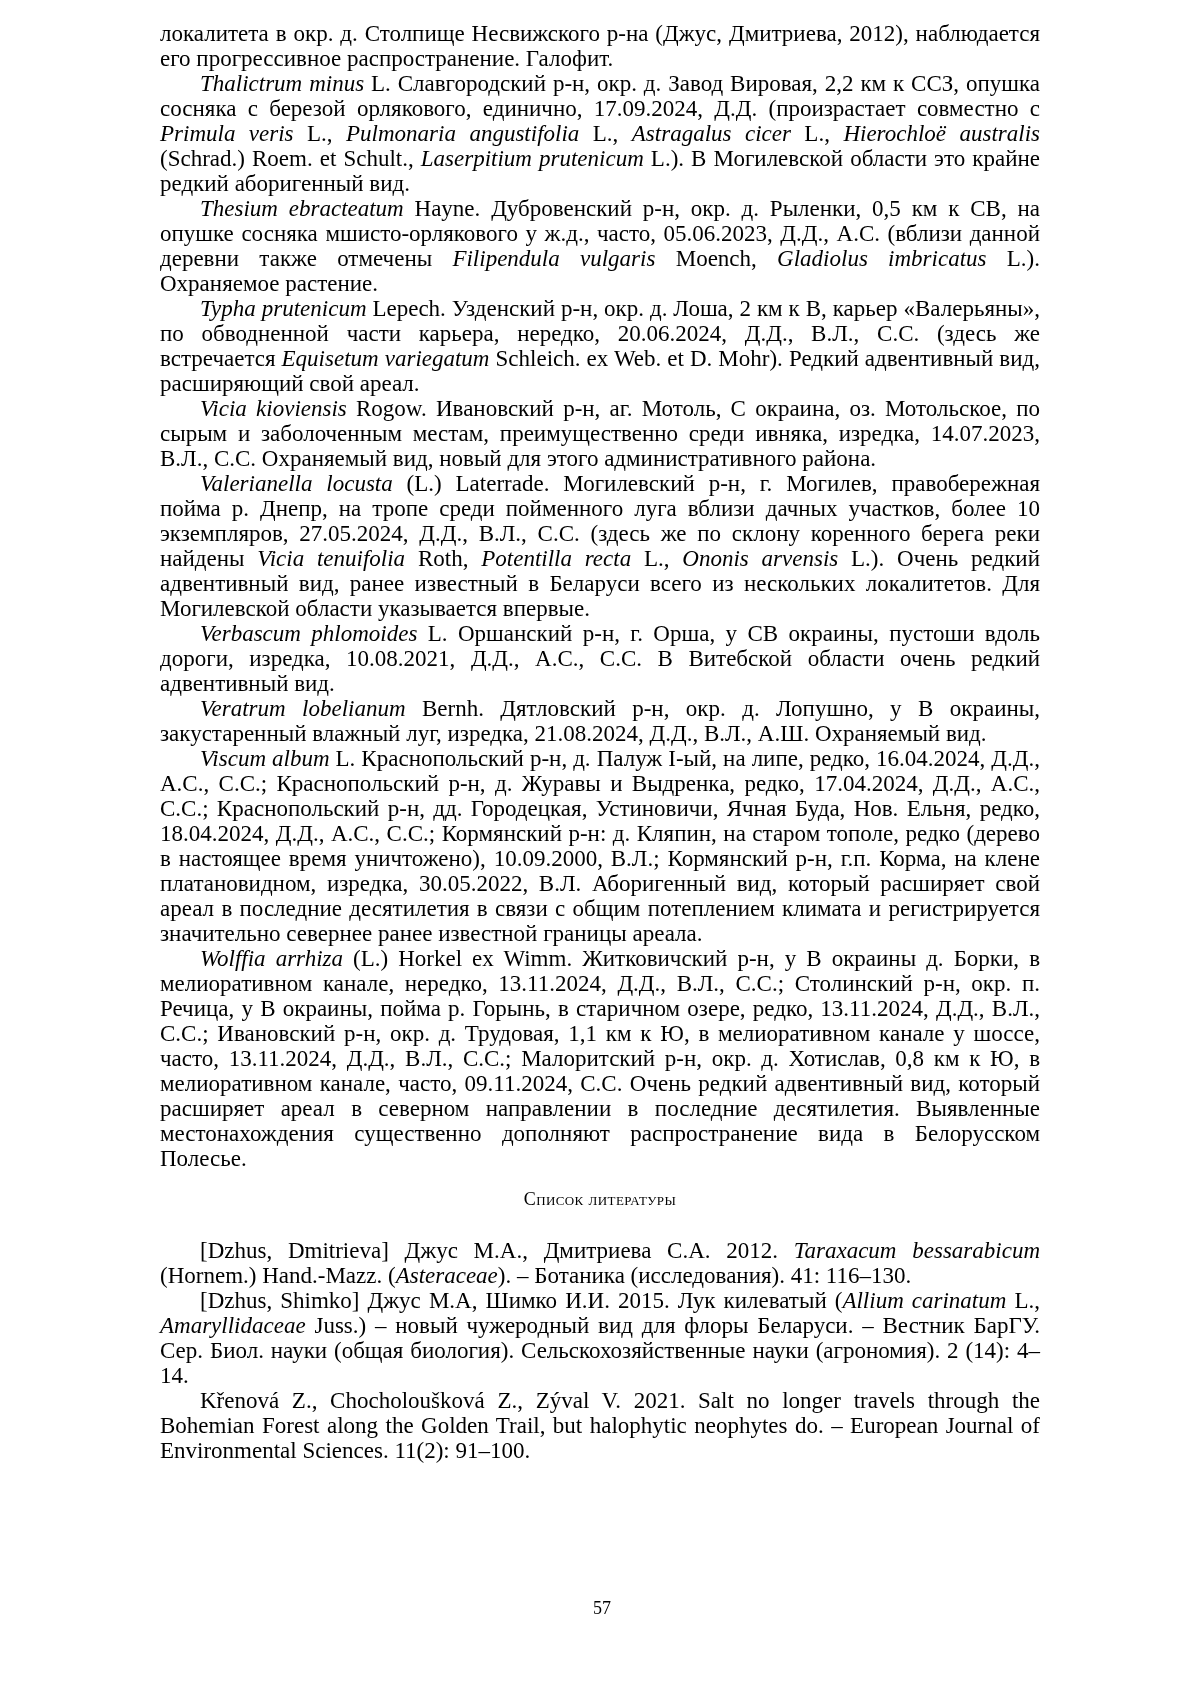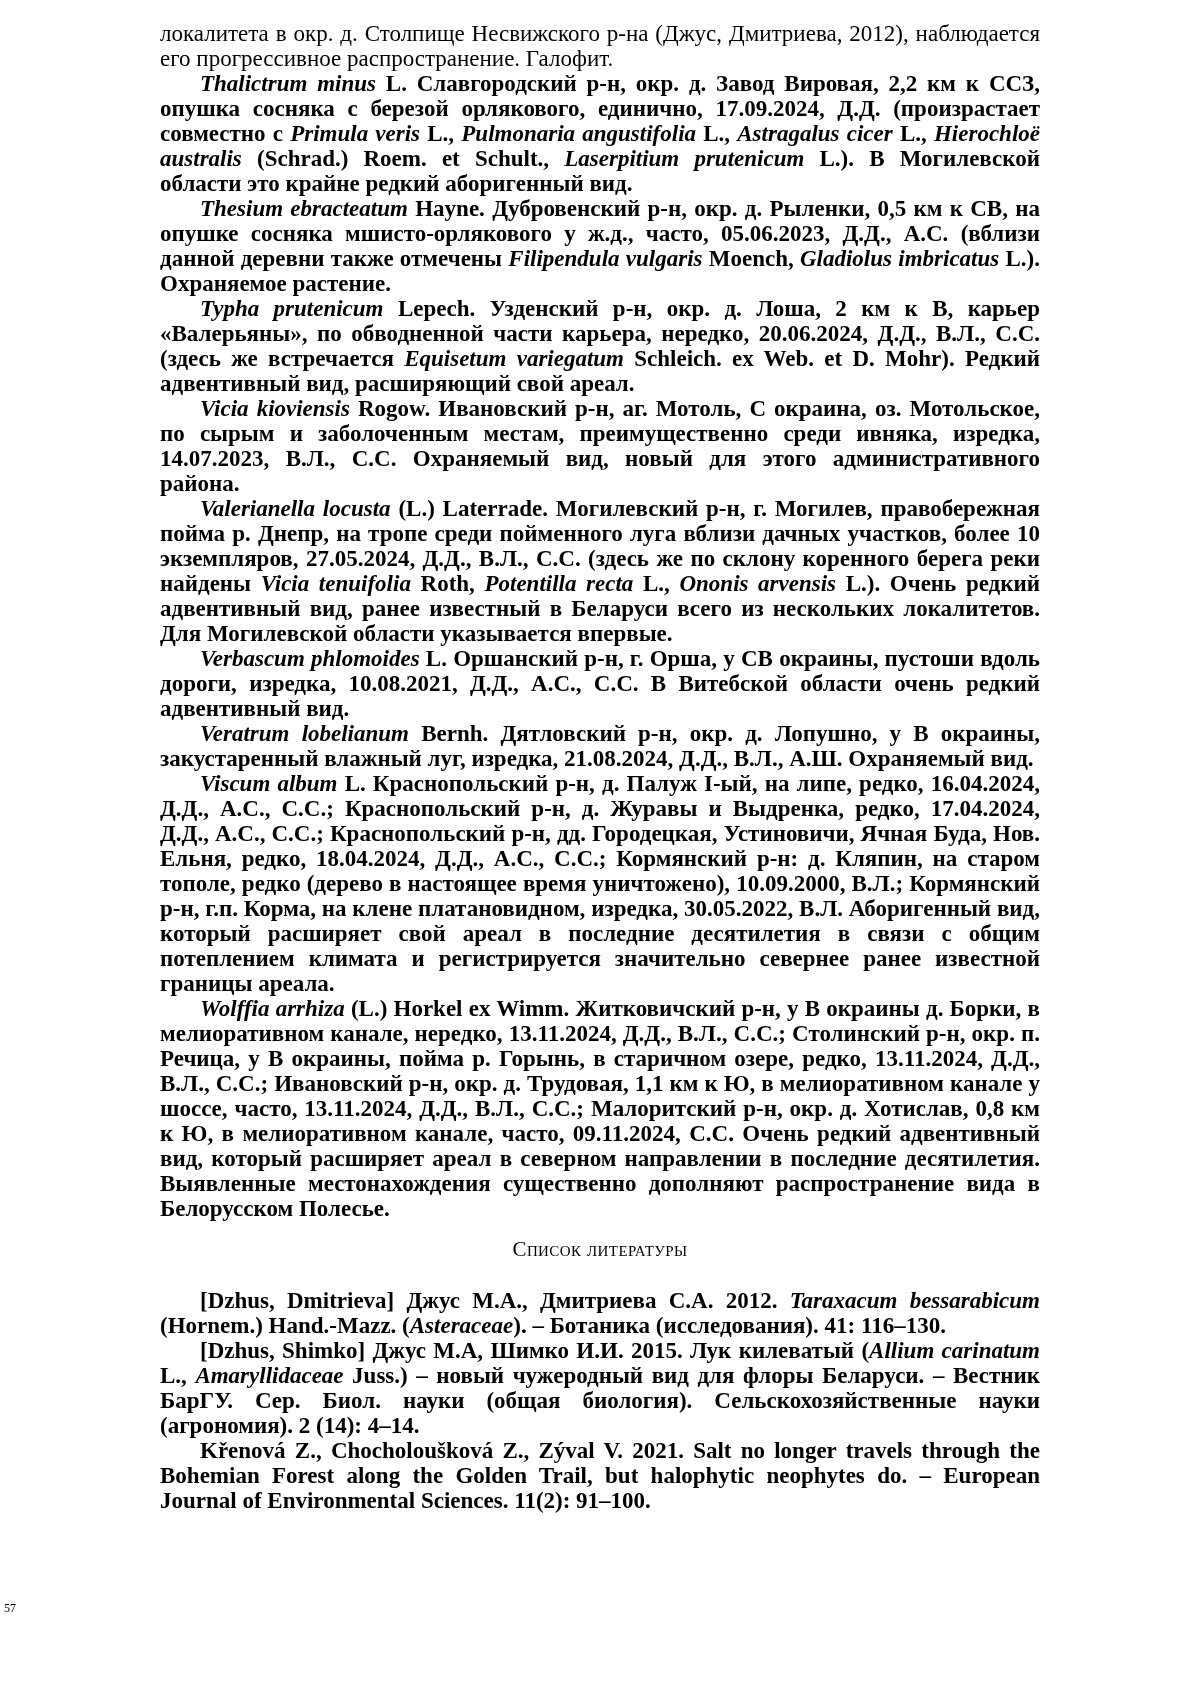--- a/index.html
+++ b/index.html
@@ -31,39 +31,39 @@
     font-size: 23px;
     line-height: 25px;
     text-align: justify;
   }
   .content p.para {
     margin: 0;
     padding: 0;
   }
   .content p.para.indent {
     text-indent: 40px;
-    font-weight: bold;
   }
   .refs-heading {
     margin-top: 16px;
     text-align: center;
     font-variant: small-caps;
-    font-size: 21px;
+    font-size: 18px;
     line-height: 25px;
     letter-spacing: 0.4px;
   }
   .refs {
     margin-top: 26px;
   }
   .page-number {
     position: absolute;
     left: 4px;
     right: 0;
     top: 1596px;
-    font-size: 12px;
+    text-align: center;
+    font-size: 18px;
     line-height: 25px;
   }
   i { font-style: italic; }
 </style>
 </head>
 <body>
 
 <div class="page">
 
   <div class="content">

